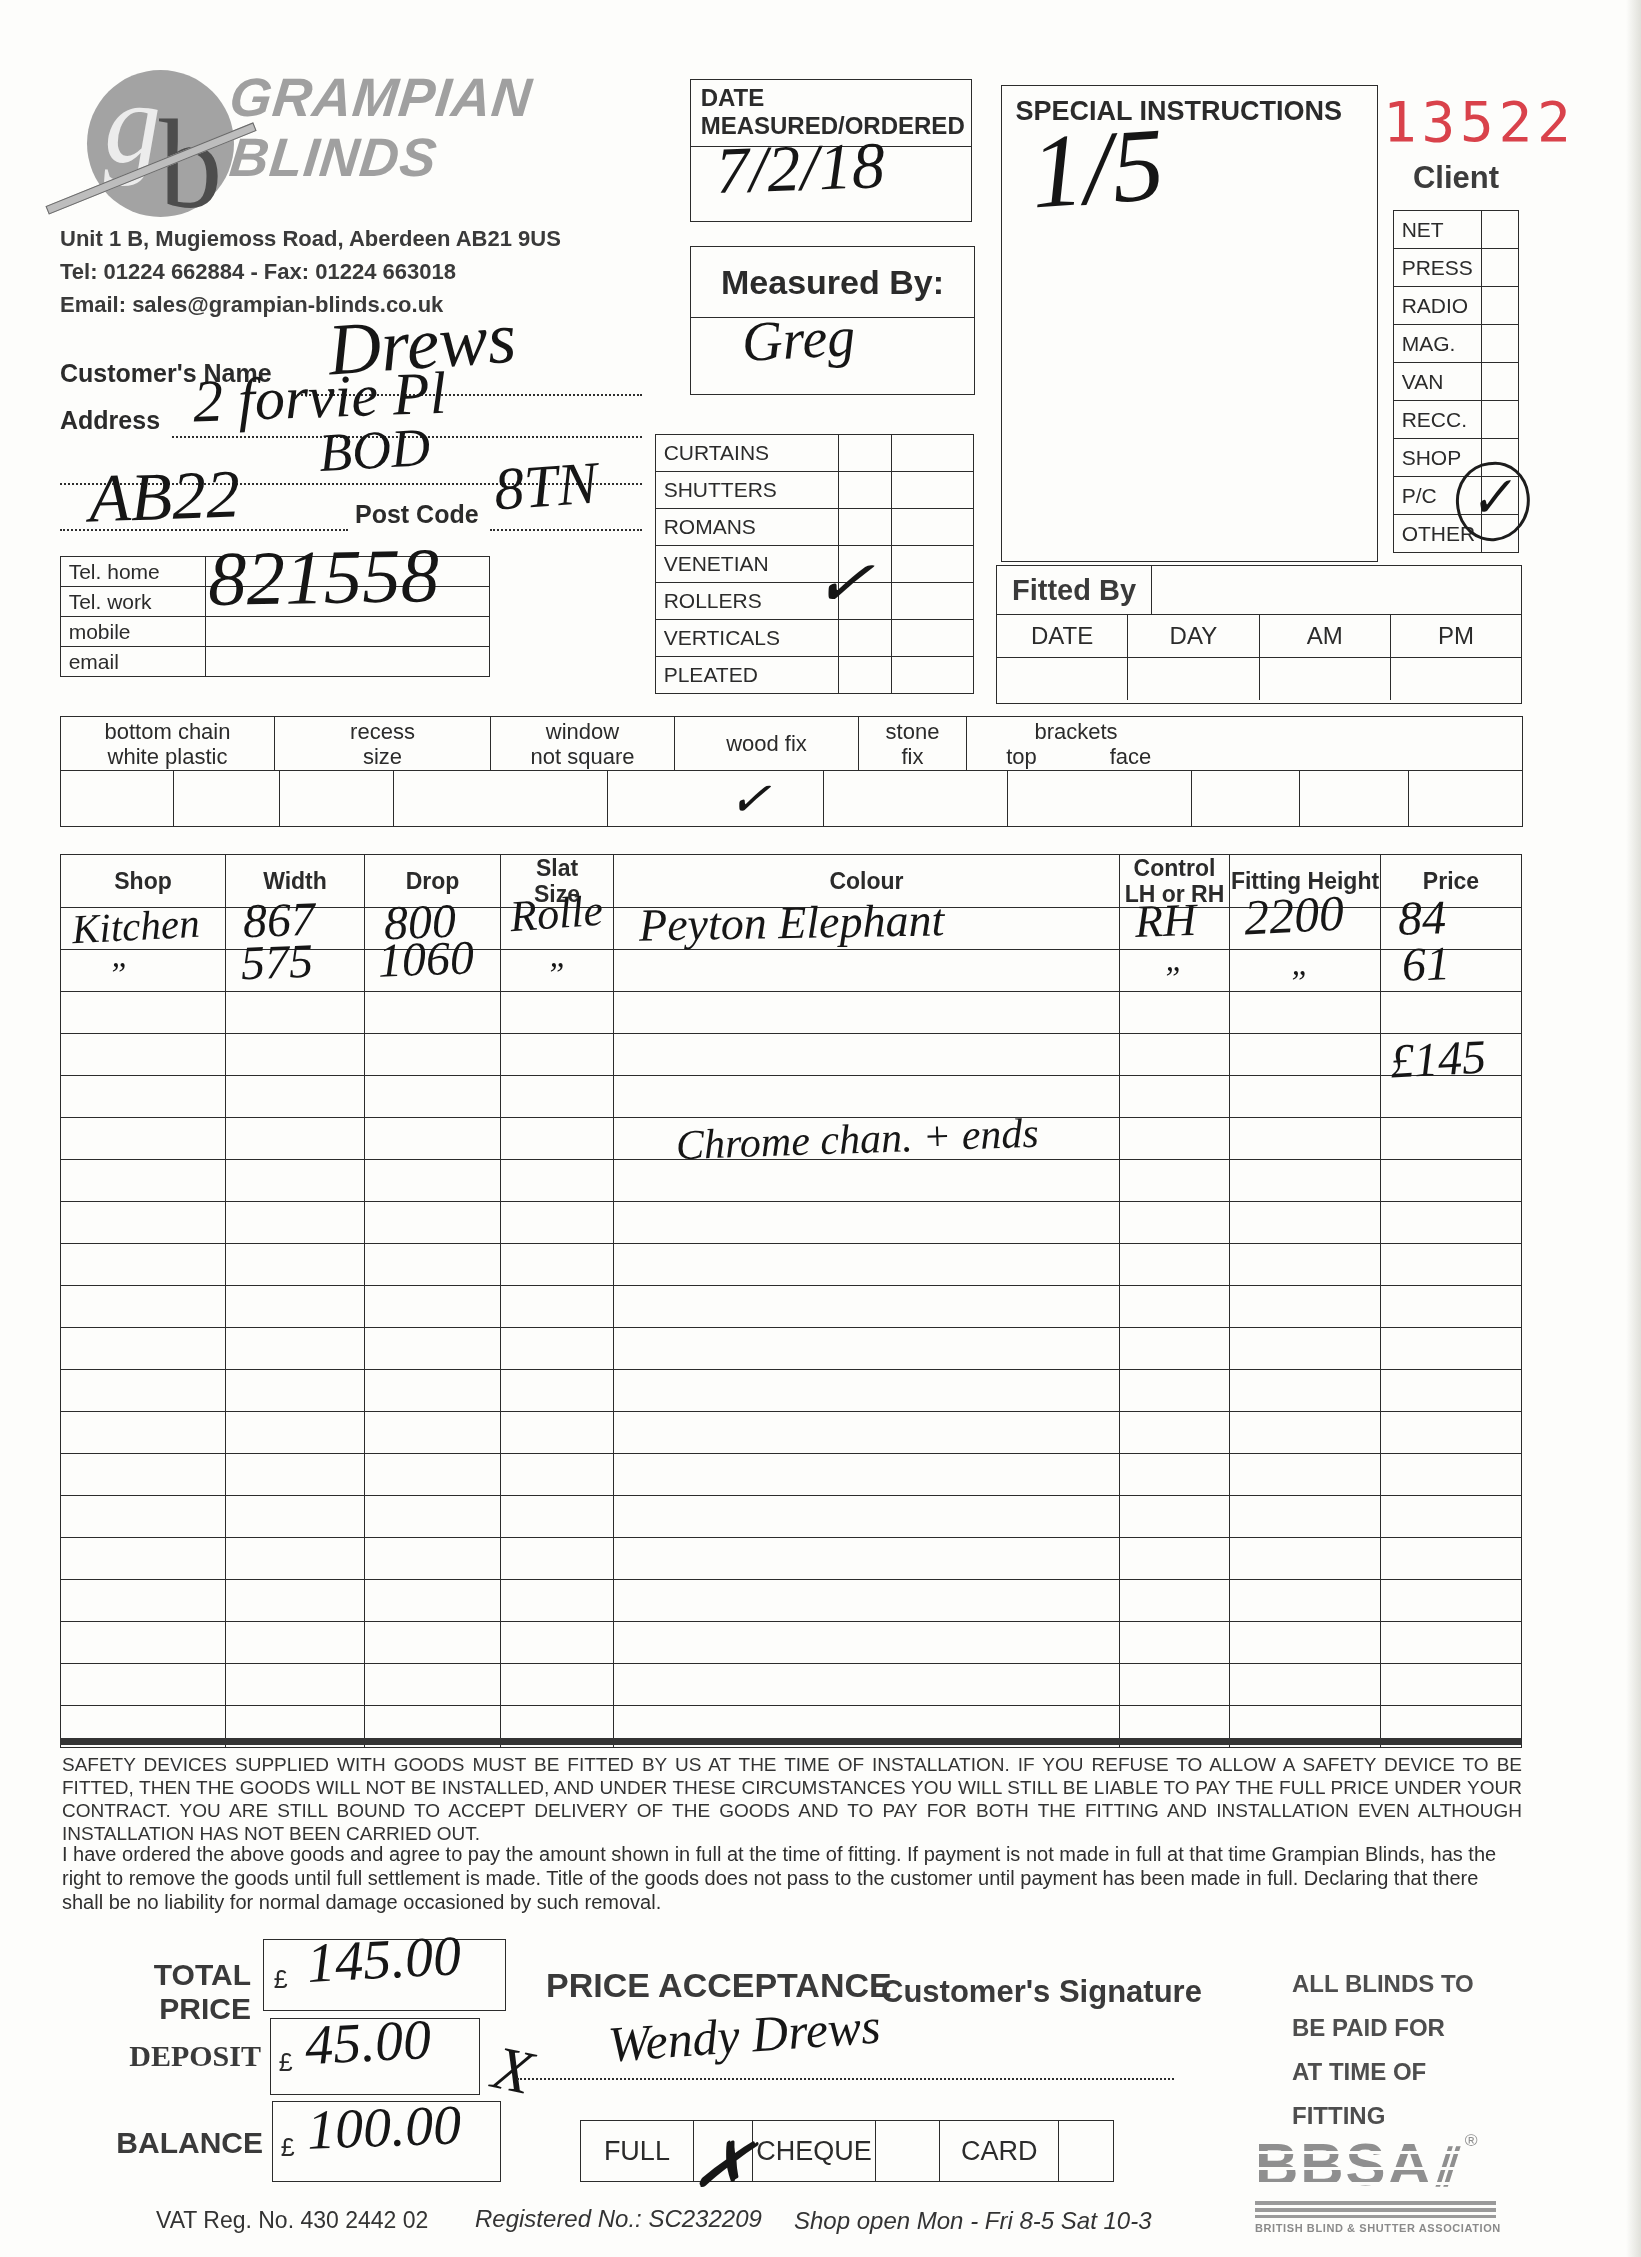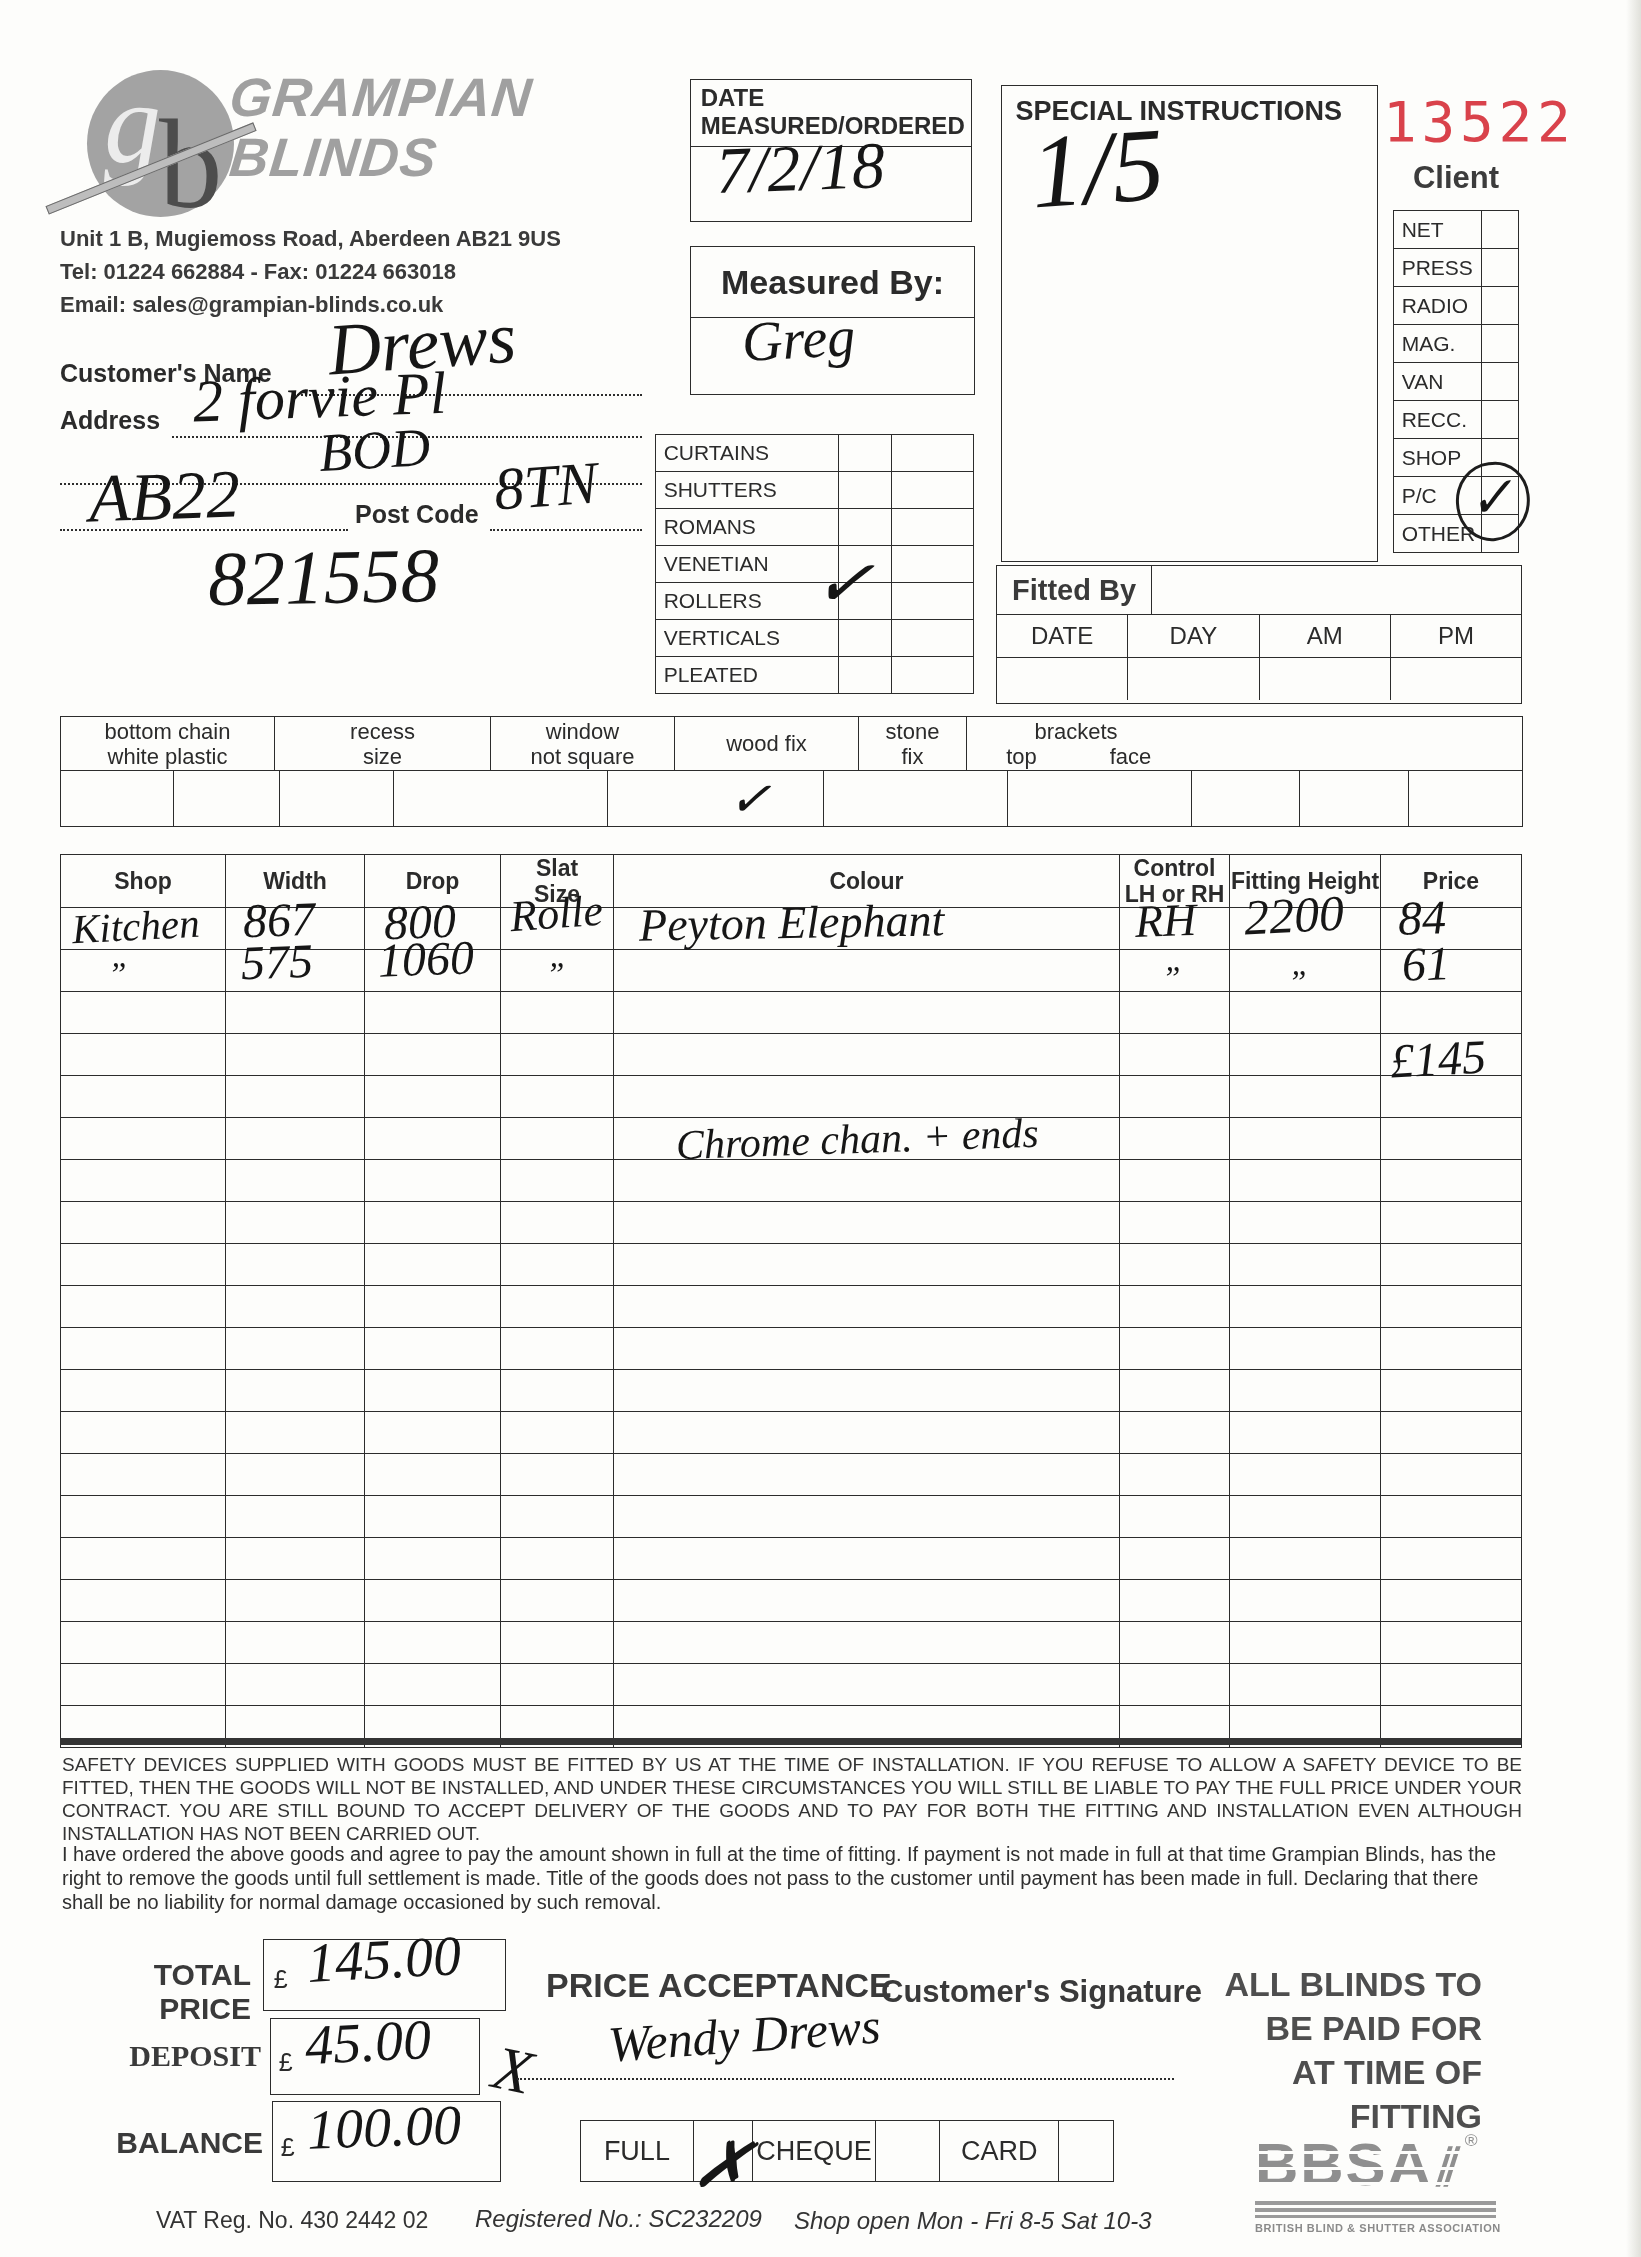--- a/index.html
+++ b/index.html
@@ -55,20 +55,44 @@
 
   <div class="dots" style="left:60px;top:483px;width:582px;"></div>
   <div class="hw" style="left:319px;top:423px;font-size:54px;transform:rotate(-3deg);">BOD</div>
 
   <div class="dots" style="left:60px;top:529px;width:288px;"></div>
   <div class="hw" style="left:89px;top:462px;font-size:68px;transform:rotate(-2deg);">AB22</div>
   <div class="abs b" style="left:355px;top:500px;font-size:25px;">Post Code</div>
   <div class="dots" style="left:490px;top:529px;width:152px;"></div>
   <div class="hw" style="left:494px;top:456px;font-size:60px;transform:rotate(-4deg);">8TN</div>
 
+  <table class="abs" style="left:60px;top:556px;width:430px;">
+    <colgroup>
+        <col style="width:145px;">
+        <col>
+      </colgroup>
+    <tbody>
+        <tr style="height:30px;">
+          <td class="lbl-cell">Tel. home</td>
+          <td></td>
+        </tr>
+    <tr style="height:30px;">
+          <td class="lbl-cell">Tel. work</td>
+          <td></td>
+        </tr>
+    <tr style="height:30px;">
+          <td class="lbl-cell">mobile</td>
+          <td></td>
+        </tr>
+    <tr style="height:30px;">
+          <td class="lbl-cell">email</td>
+          <td></td>
+        </tr>
+  </tbody>
+    </table>
   <div class="hw" style="left:208px;top:539px;font-size:77px;transform:rotate(-1deg);">821558</div>
 
   <div class="box" style="left:690px;top:79px;width:280px;height:141px;">
     <div style="border-bottom:1.9px solid #2c2c2c;height:62px;padding:3.9px 0 0 9.7px;">
       <div class="b" style="font-size:24px;">DATE</div>
       <div class="b" style="font-size:24px;">MEASURED/ORDERED</div>
     </div>
   </div>
   <div class="hw" style="left:716px;top:135px;font-size:66px;transform:rotate(-2deg);">7/2/18</div>
 
@@ -521,21 +545,21 @@
   <div class="box" style="left:580px;top:2120px;width:532px;height:60px;display:flex;">
     <div class="paystrip-cell" style="width:113px;">FULL</div>
     <div class="paystrip-cell" style="width:59px;"></div>
     <div class="paystrip-cell" style="width:124px;">CHEQUE</div>
     <div class="paystrip-cell" style="width:64px;"></div>
     <div class="paystrip-cell" style="width:119px;">CARD</div>
     <div class="paystrip-cell" style="width:54px;"></div>
   </div>
   <div class="hw" style="left:693px;top:2130px;font-size:71px;transform:rotate(8deg);">✗</div>
 
-  <div class="abs b" style="left:1192px;top:1962px;width:290px;text-align:right;font-size:34px;line-height:44px;color:#4e4e4e;">
+  <div class="abs b" style="left:1292px;top:1962px;width:290px;text-align:left;font-size:24px;line-height:44px;color:#4e4e4e;">
     <div>ALL BLINDS TO</div>
     <div>BE PAID FOR</div>
     <div>AT TIME OF</div>
     <div>FITTING</div>
   </div>
 
   <div class="abs" style="left:1255px;top:2130px;width:261px;text-align:left;">
     <div style="position:relative;">
       <span class="b" style="font-size:60px;color:#8f8f8f;letter-spacing:1.9px;">BBSA</span>
       <span class="b" style="font-size:52px;color:#8f8f8f;">⫽</span>

